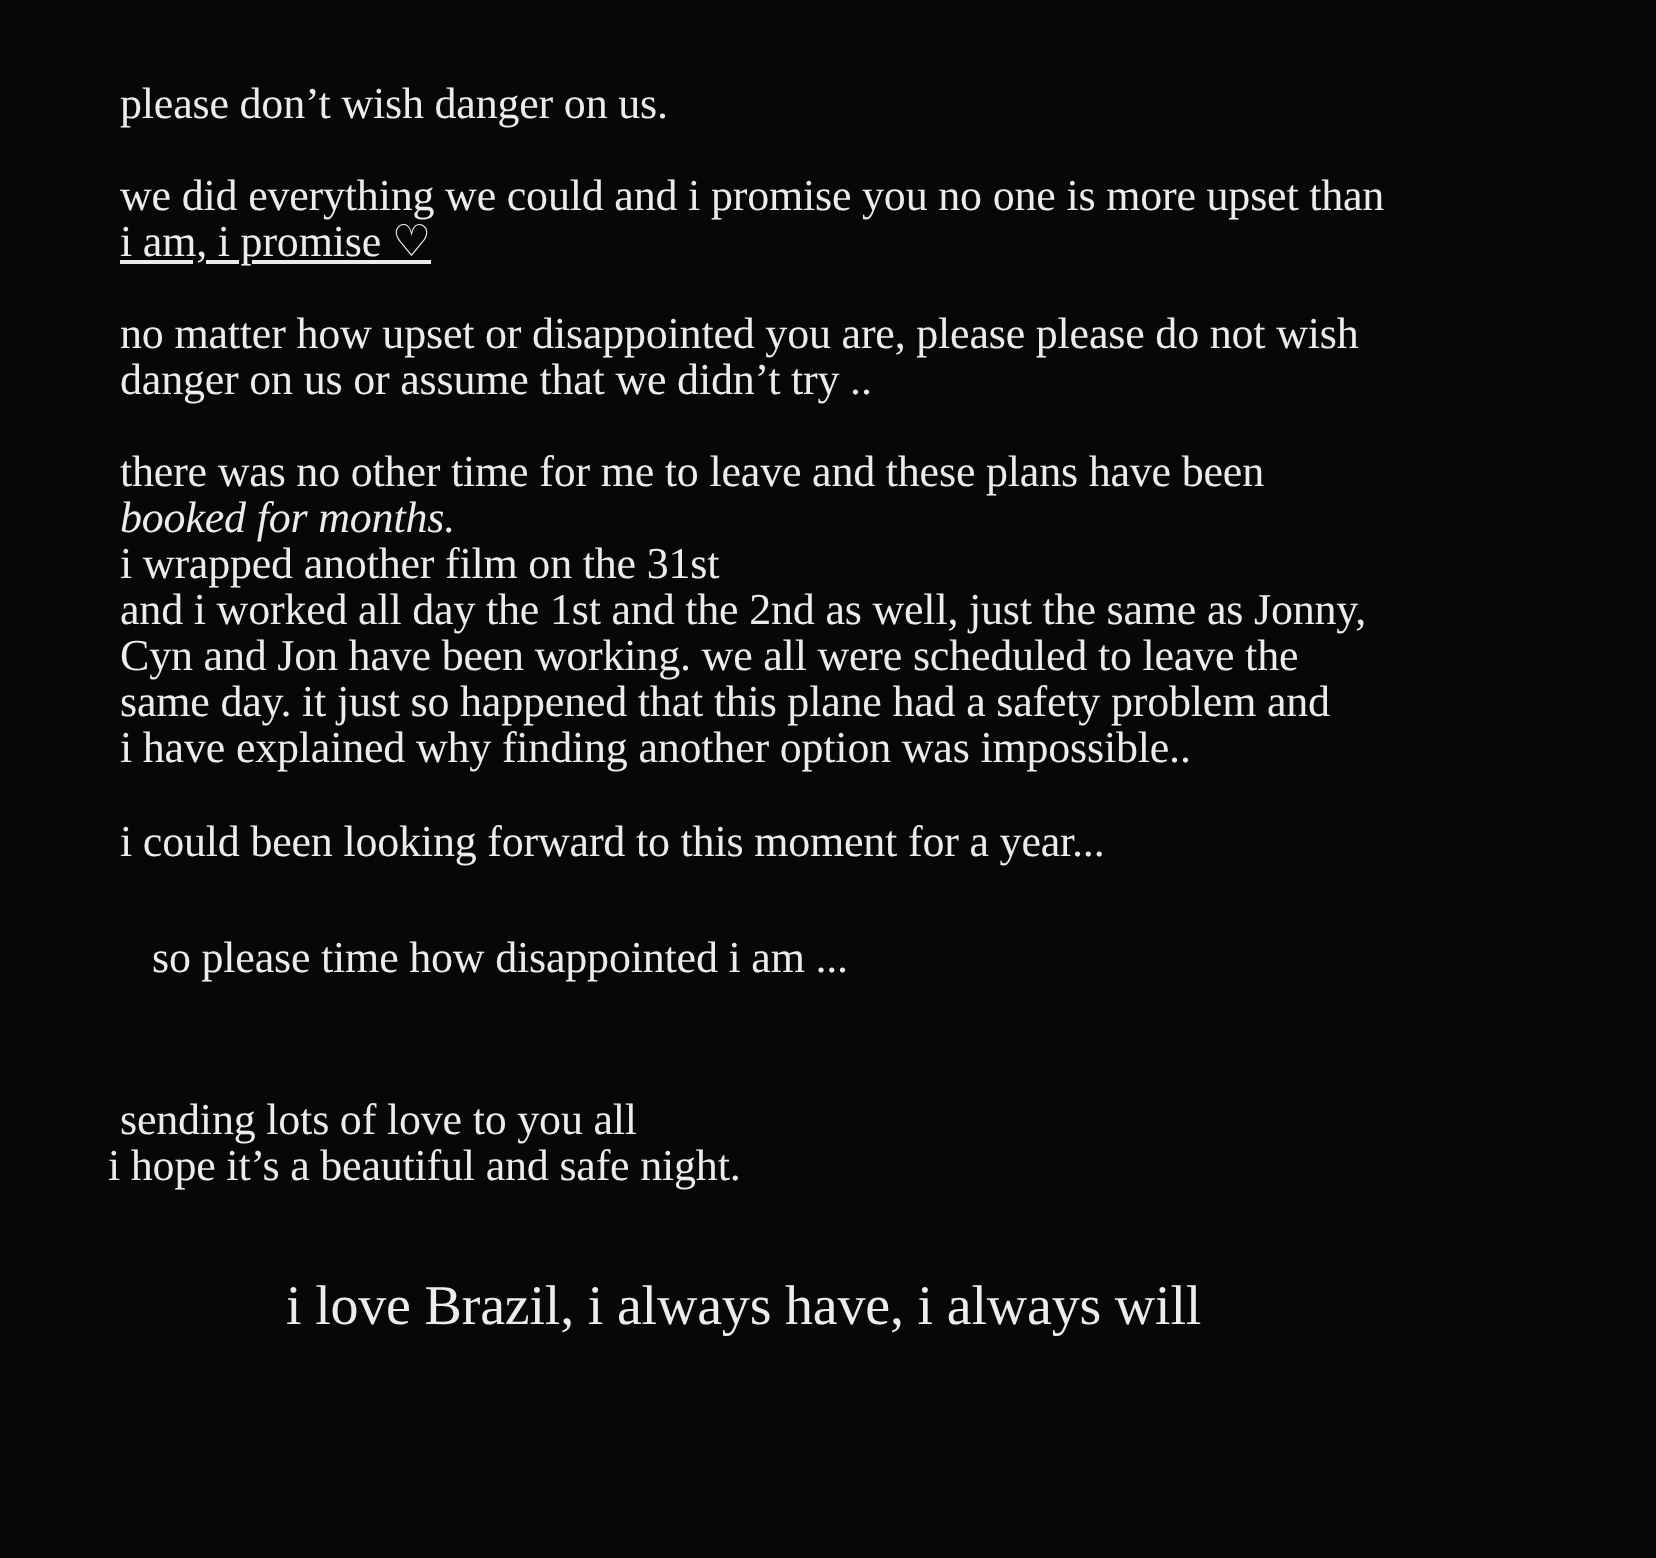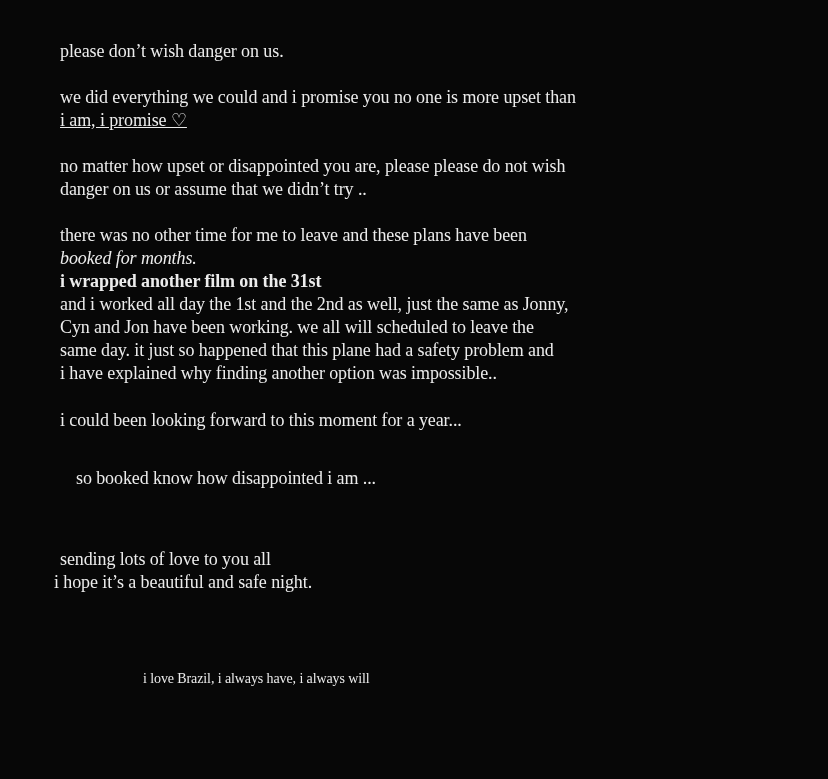--- a/index.html
+++ b/index.html
@@ -11,52 +11,51 @@
       width: 828px;
       height: 779px;
       position: relative;
       overflow: hidden;
       font-family: "Liberation Serif", "DejaVu Serif", serif;
       color: #ececec;
     }
     .line {
       position: absolute;
       white-space: nowrap;
-      font-size: 18px;
+      font-size: 22px;
       line-height: 23px;
       letter-spacing: -0.1px;
     }
     .big {
-      font-size: 14px;
+      font-size: 28px;
       line-height: 26px;
-      margin-top: 25px;
     }
   </style>
 </head>
 <body>
 
 <div>
 
   <div class="line" style="left:60px; top:40px;">please don’t wish danger on us.</div>
 
   <div class="line" style="left:60px; top:86px;">we did everything we could and i promise you no one is more upset than</div>
   <div class="line" style="left:60px; top:109px;text-decoration:underline;">i am, i promise ♡</div>
 
   <div class="line" style="left:60px; top:155px;">no matter how upset or disappointed you are, please please do not wish</div>
   <div class="line" style="left:60px; top:178px;">danger on us or assume that we didn’t try ..</div>
 
   <div class="line" style="left:60px; top:224px;text-align:right;">there was no other time for me to leave and these plans have been</div>
   <div class="line" style="left:60px; top:247px;font-style:italic;">booked for months.</div>
-  <div class="line" style="left:60px; top:270px;font-weight:bold;">i wrapped another film on the 31st</div>
+  <div class="line" style="left:60px; top:270px;">i wrapped another film on the 31st</div>
   <div class="line" style="left:60px; top:293px;">and i worked all day the 1st and the 2nd as well, just the same as Jonny,</div>
-  <div class="line" style="left:60px; top:316px;">Cyn and Jon have been working. we all will scheduled to leave the</div>
+  <div class="line" style="left:60px; top:316px;">Cyn and Jon have been working. we all were scheduled to leave the</div>
   <div class="line" style="left:60px; top:339px;">same day. it just so happened that this plane had a safety problem and</div>
   <div class="line" style="left:60px; top:362px;">i have explained why finding another option was impossible..</div>
 
   <div class="line" style="left:60px; top:409px;">i could been looking forward to this moment for a year...</div>
 
-  <div class="line" style="left:76px; top:467px;">so booked know how disappointed i am ...</div>
+  <div class="line" style="left:76px; top:467px;">so please time how disappointed i am ...</div>
 
   <div class="line" style="left:60px; top:548px;">sending lots of love to you all</div>
   <div class="line" style="left:54px; top:571px;">i hope it’s a beautiful and safe night.</div>
 
   <div class="line big" style="left:143px; top:641px;">i love Brazil, i always have, i always will</div>
 </div>
 
 </body></html>

